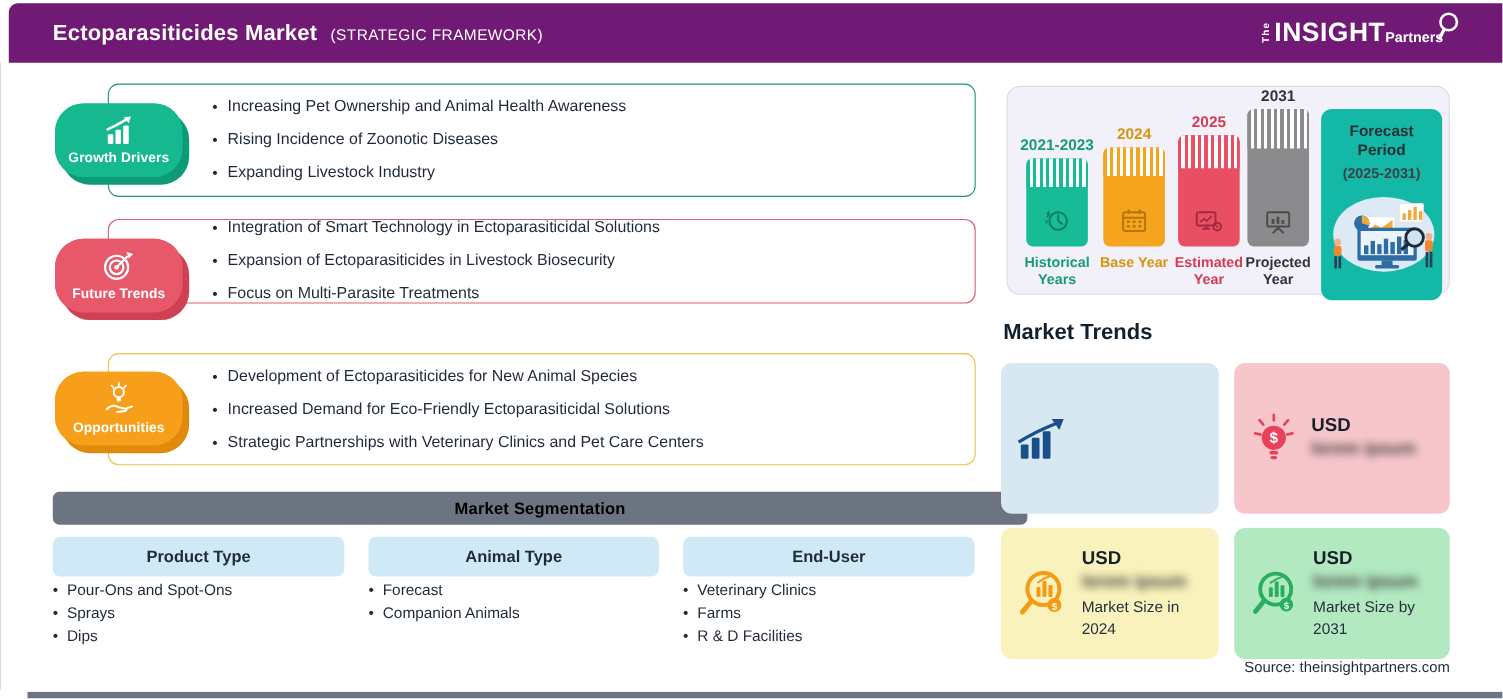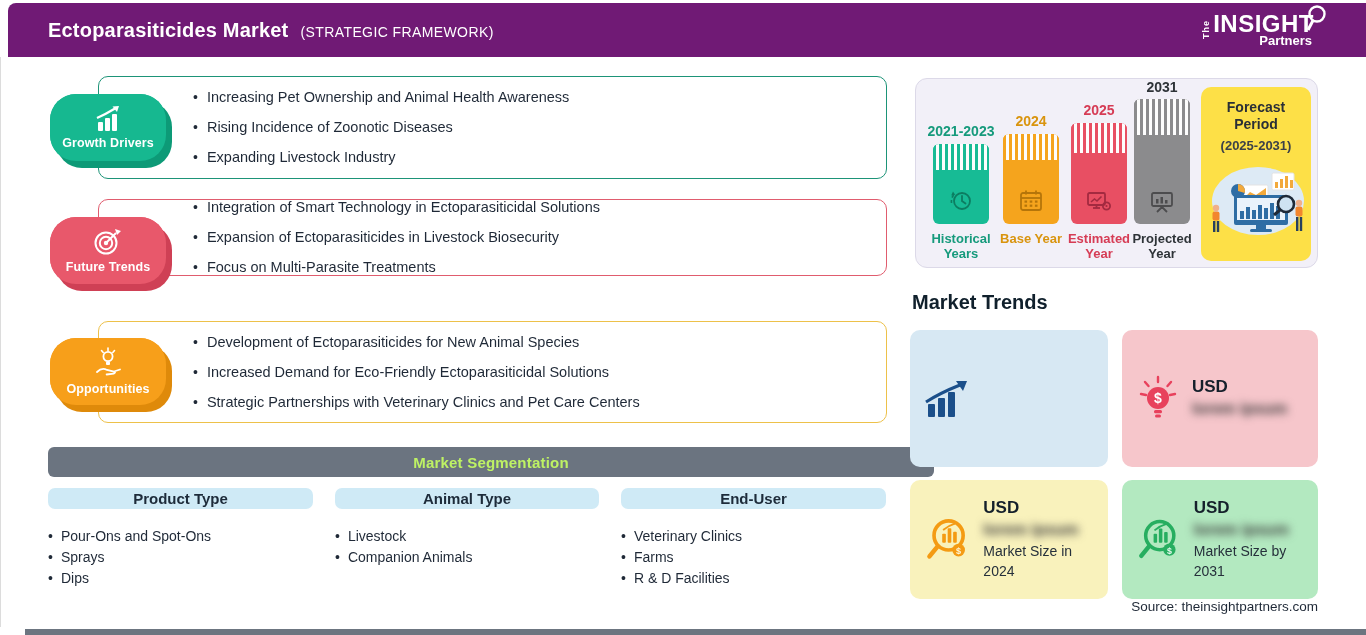--- a/index.html
+++ b/index.html
@@ -13,21 +13,21 @@
   
   .header { position:absolute; left:8px; top:3px; right:0; height:54px; background:#701a75;
             border-radius:8px 0 0 0; display:flex; align-items:center; justify-content:space-between;
             padding:0 52px 0 40px; }
   .title-wrap { display:flex; align-items:baseline; gap:12px; color:#fff; }
   .title-wrap h1 { font-size:20px; font-weight:700; letter-spacing:.2px; }
   .title-wrap .subtitle { font-size:14px; font-weight:400; letter-spacing:.4px; }
   .logo { display:flex; align-items:center; color:#fff; }
   .logo .the { writing-mode:vertical-rl; transform:rotate(180deg); font-size:9px; font-weight:700;
                letter-spacing:1px; margin-right:2px; }
-  .logo .stack { display:flex; flex-direction:column; align-items:flex-end; position:relative; }
+  .logo .stack { display:flex; flex-direction:row; align-items:flex-end; position:relative; }
   .logo .insight { font-size:24px; font-weight:800; letter-spacing:.5px; line-height:22px; }
   .logo .partners { font-size:13px; font-weight:700; margin-top:-2px; margin-right:2px; }
   .logo .lens { position:absolute; right:-16px; top:-9px; }
 
   
   .fbox { position:absolute; left:98px; width:789px; border-radius:10px; background:#fff;
           display:flex; flex-direction:column; justify-content:center; gap:13px; padding-left:94px; }
   .fbox.drivers { top:76px;  height:103px; border:1.5px solid #1d9478; }
   .fbox.trends  { top:199px; height:77px; border:1.5px solid #e05c6e; }
   .fbox.opps    { top:321px; height:102px; border:1.5px solid #edc14a; }
@@ -41,23 +41,23 @@
   .pill::after  { content:""; position:absolute; inset:0; border-radius:inherit; z-index:-1; background:inherit; }
   .pill .plabel { font-size:12.5px; font-weight:700; letter-spacing:.1px; position:relative; z-index:1; }
   .pill svg { position:relative; z-index:1; }
   .pill.green  { background:#16b890; } .pill.green::before  { background:#0d9a77; }
   .pill.red    { background:#e8586b; } .pill.red::before    { background:#cf4055; }
   .pill.orange { background:#f79f1a; } .pill.orange::before { background:#df8a0a; }
   .pill.drivers { top:94px; } .pill.trends { top:217px; } .pill.opps { top:338px; }
 
   
   .seg-bar { position:absolute; left:48px; top:447px; width:886px; height:30px; background:#6b7480;
-             border-radius:6px; color:#bef264; font-size:15px; font-weight:700; display:flex;
+             border-radius:6px; color:#000000; font-size:15px; font-weight:700; display:flex;
              align-items:center; justify-content:center; letter-spacing:.2px; }
-  .seg-head { position:absolute; top:488px; height:21px; background:#cfeaf6; border-radius:7px;
+  .seg-head { position:absolute; top:488px; height:36px; background:#cfeaf6; border-radius:7px;
               display:flex; align-items:center; justify-content:center; font-size:15px; font-weight:700;
               color:#1d2b3a; }
   .seg-head.c1 { left:48px;  width:265px; }
   .seg-head.c2 { left:335px; width:264px; }
   .seg-head.c3 { left:621px; width:265px; }
   .seg-list { position:absolute; top:526px; font-size:14px; color:#1f2937; }
   .seg-list.c1 { left:48px; } .seg-list.c2 { left:335px; } .seg-list.c3 { left:621px; }
   .seg-item { display:flex; gap:8px; line-height:21px; }
   .seg-item::before { content:"•"; }
 
@@ -79,21 +79,21 @@
   .ylabel.y1 { left:7px;  top:44px; color:#169a7c; }
   .ylabel.y2 { left:77px; top:34px; color:#d9940e; }
   .ylabel.y3 { left:145px; top:23px; color:#d63c55; }
   .ylabel.y4 { left:208px; top:0px;  color:#2e3338; }
   .blabel { position:absolute; top:152px; font-size:13px; font-weight:700; text-align:center;
             width:76px; line-height:15px; }
   .blabel.y1 { left:7px;  color:#169a7c; }
   .blabel.y2 { left:77px; color:#d9940e; }
   .blabel.y3 { left:145px; color:#d63c55; }
   .blabel.y4 { left:208px; color:#2e3338; }
-  .forecast { position:absolute; left:285px; top:8px; width:110px; height:174px; background:#fde047;
+  .forecast { position:absolute; left:285px; top:20px; width:110px; height:174px; background:#14b8a6;
               border-radius:10px; text-align:center; padding-top:12px; }
   .forecast .ftitle { font-size:14px; font-weight:700; color:#2a2f36; line-height:17px; width:80px; margin:0 auto; }
   .forecast .frange { font-size:13px; font-weight:700; color:#3c4148; margin-top:5px; }
   .forecast svg { margin-top:2px; }
 
   
   .outlook-title { position:absolute; left:912px; top:291px; font-size:20px; font-weight:700; color:#10202c; }
   .card { position:absolute; border-radius:10px; display:flex; align-items:center; gap:12px; padding:0 12px 0 14px; }
   .card.blue   { left:910px;  top:330px; width:198px; height:137px; background:#d7e8f3; }
   .card.pink   { left:1122px; top:330px; width:196px; height:137px; background:#f6c6cb; }
@@ -185,21 +185,21 @@
 <div class="seg-head c1">Product Type</div>
 <div class="seg-head c2">Animal Type</div>
 <div class="seg-head c3">End-User</div>
 
 <div class="seg-list c1">
   <div class="seg-item">Pour-Ons and Spot-Ons</div>
   <div class="seg-item">Sprays</div>
   <div class="seg-item">Dips</div>
 </div>
 <div class="seg-list c2">
-  <div class="seg-item">Livestock</div>
+  <div class="seg-item">Forecast</div>
   <div class="seg-item">Companion Animals</div>
 </div>
 <div class="seg-list c3">
   <div class="seg-item">Veterinary Clinics</div>
   <div class="seg-item">Farms</div>
   <div class="seg-item">R &amp; D Facilities</div>
 </div>
 
 <div class="timeline">
   <div class="ylabel y1">2021-2023</div>

